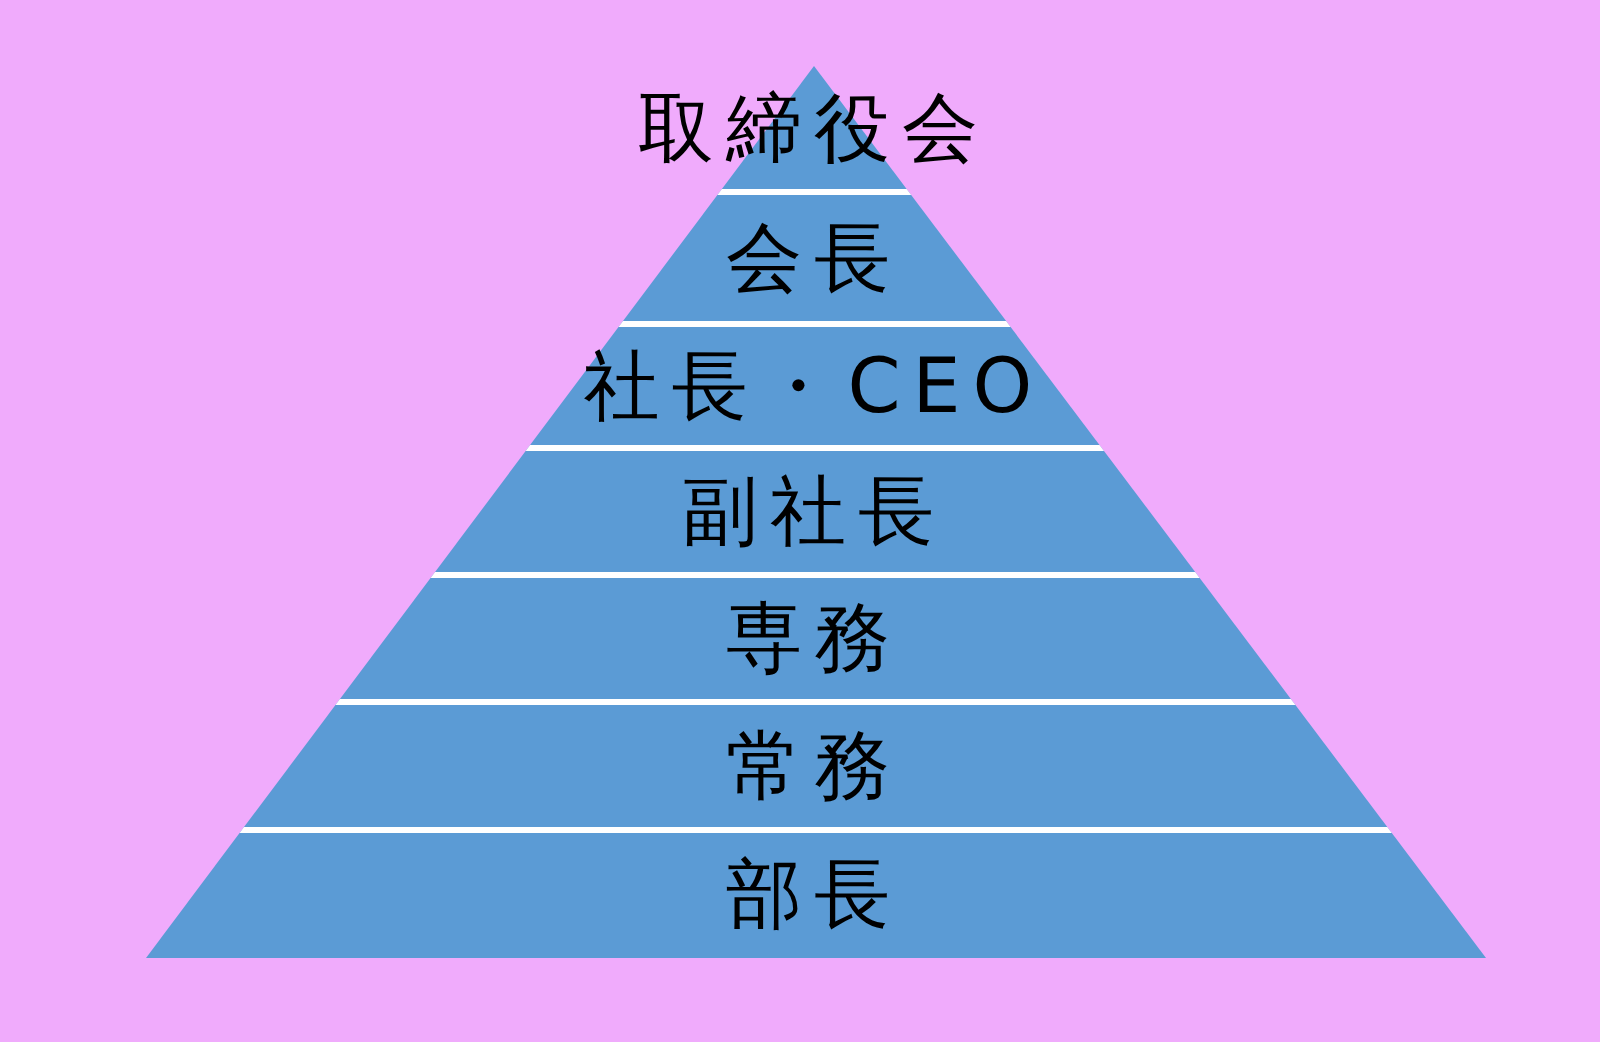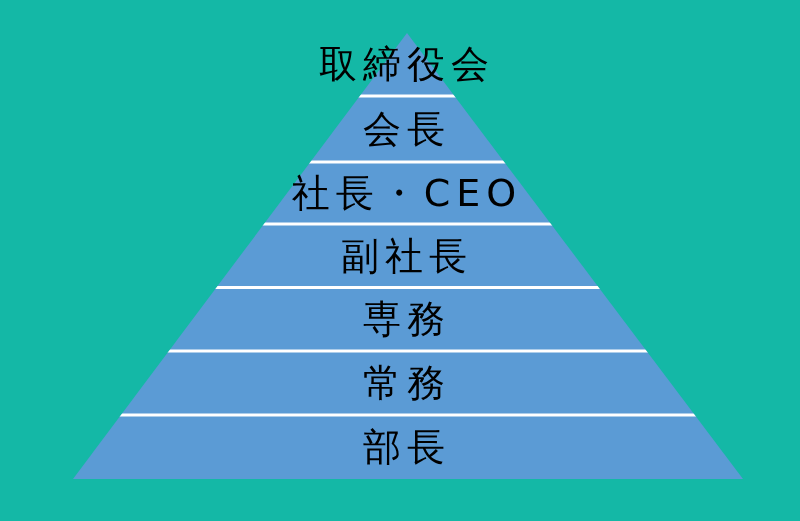--- a/index.html
+++ b/index.html
@@ -4,21 +4,21 @@
 <style>
   html, body {
     margin: 0;
     padding: 0;
     background: #ffffff;
   }
   .canvas {
     position: relative;
     width: 800px;
     height: 521px;
-    background: #14b8a6;
+    background: #f0abfc;
     overflow: hidden;
     font-family: "DejaVu Sans", sans-serif;
   }
   svg { display: block; }
   .level-label {
     font-family: "DejaVu Sans", sans-serif;
     font-size: 38px;
     letter-spacing: 6px;
     text-anchor: middle;
   }

